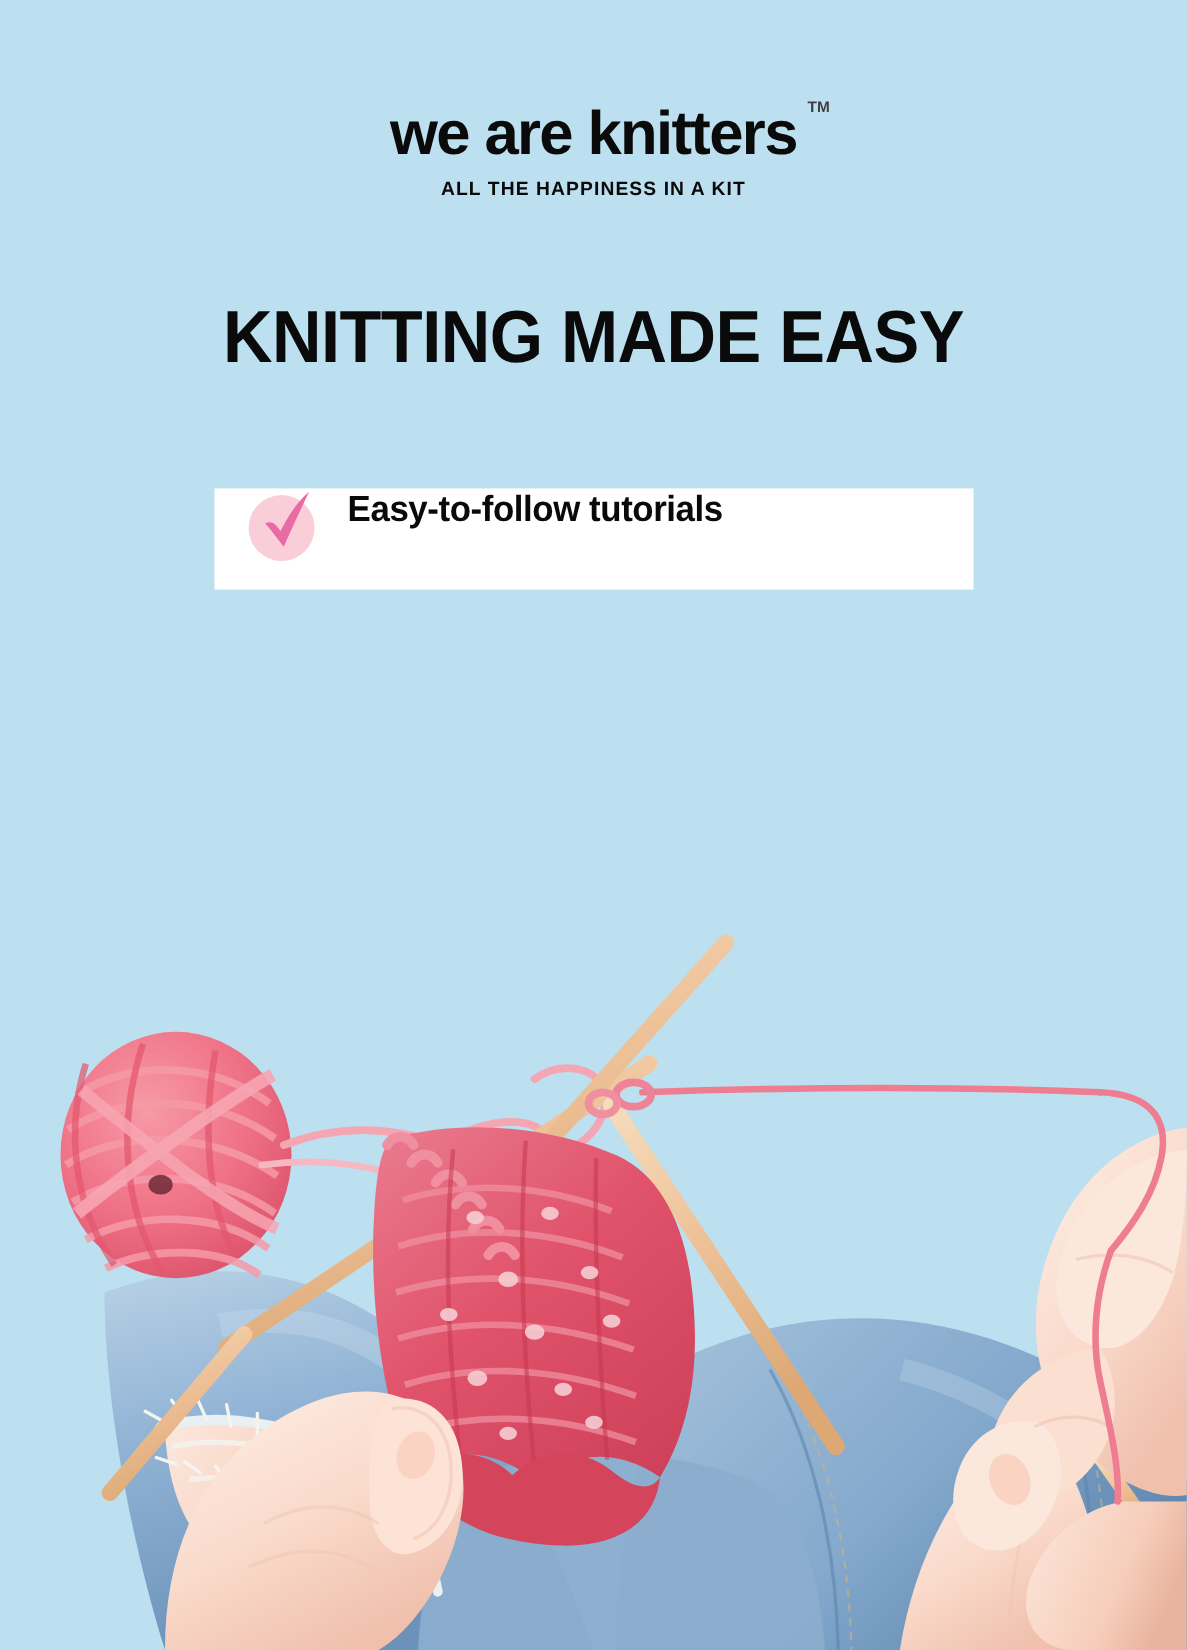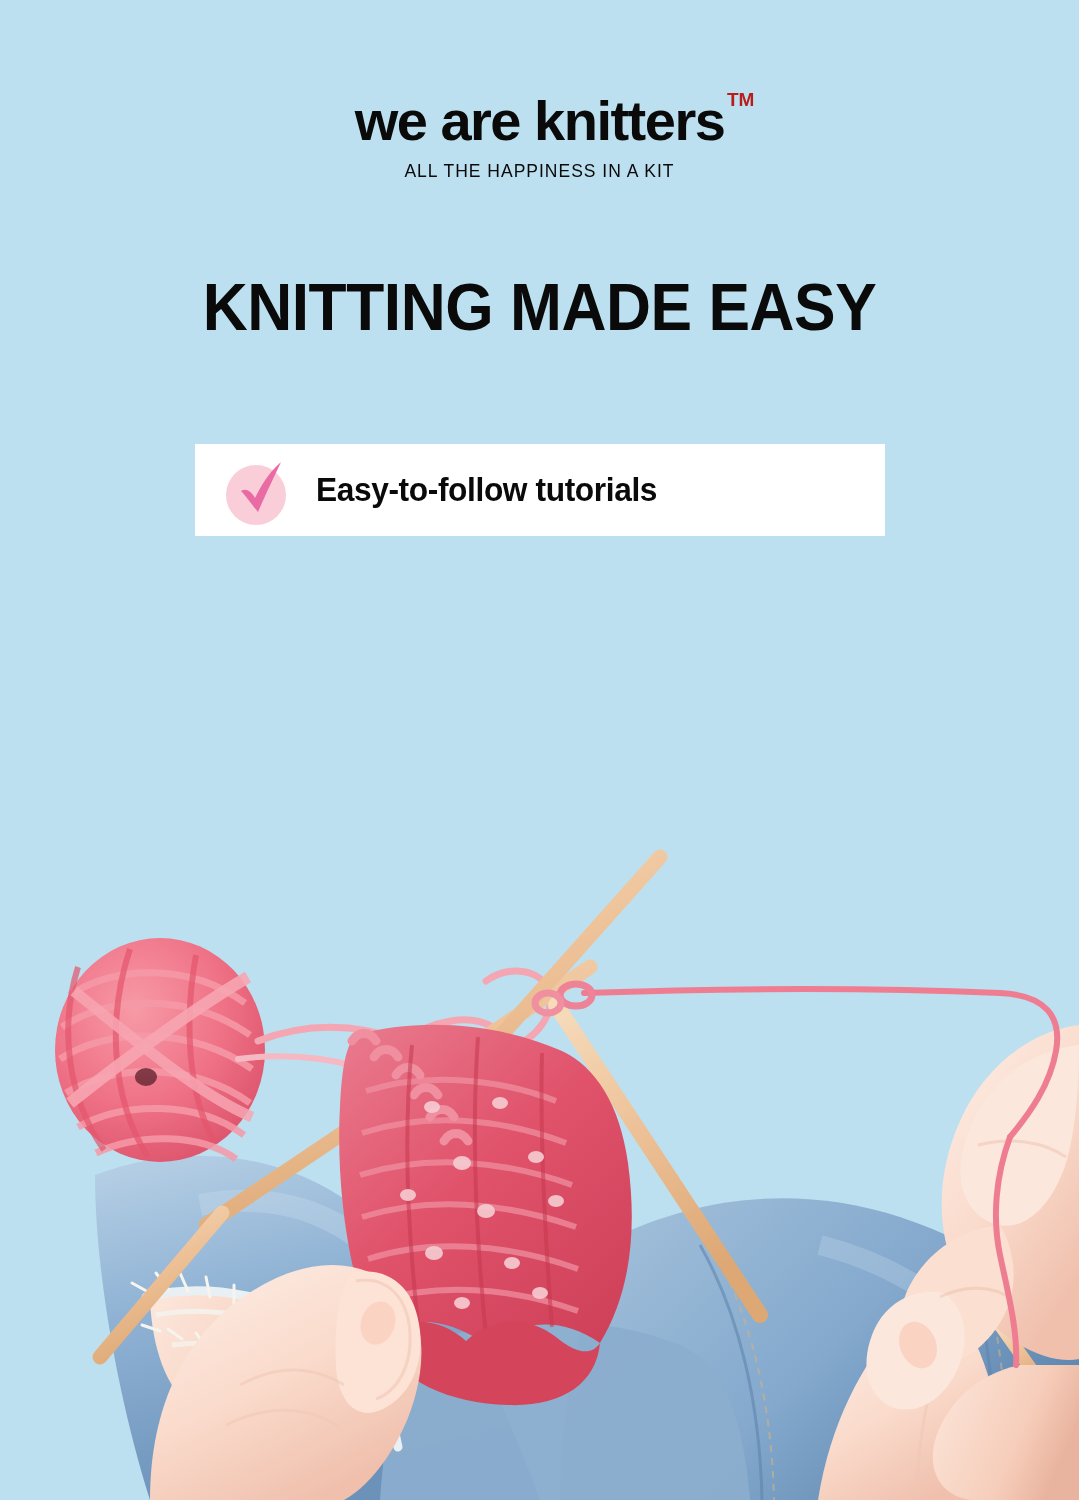--- a/index.html
+++ b/index.html
@@ -30,29 +30,29 @@
     position:relative;
     font-size:56px;
     font-weight:700;
     letter-spacing:-1.5px;
     color:#0a0a0a;
     line-height:1.05;
   }
   .brand-tm {
     position:absolute;
     top:-2px; right:-30px;
-    font-size:19px;
+    font-size:14px;
     font-weight:700;
     letter-spacing:0px;
-    color:#b91c1c;
+    color:#404040;
   }
   .brand-tagline {
     margin-top:10px;
     font-size:17.5px;
-    font-weight:400;
+    font-weight:700;
     letter-spacing:1.0px;
     color:#0a0a0a;
   }
 
   
   .headline {
     position:absolute;
     top:268px; left:0; right:0;
     text-align:center;
     font-size:67px;
@@ -70,21 +70,21 @@
     top:444px;
     width:690px;
   }
   .feature-card {
     position:relative;
     width:690px;
     height:92px;
     background:#ffffff;
     margin-bottom:59px;
     display:flex;
-    align-items:center;
+    align-items:flex-start;
   }
   .feature-card:last-child { margin-bottom:0; }
 
   .check-wrap {
     position:relative;
     width:62px; height:62px;
     margin-left:31px;
     flex:0 0 auto;
   }
   .check-circle {

